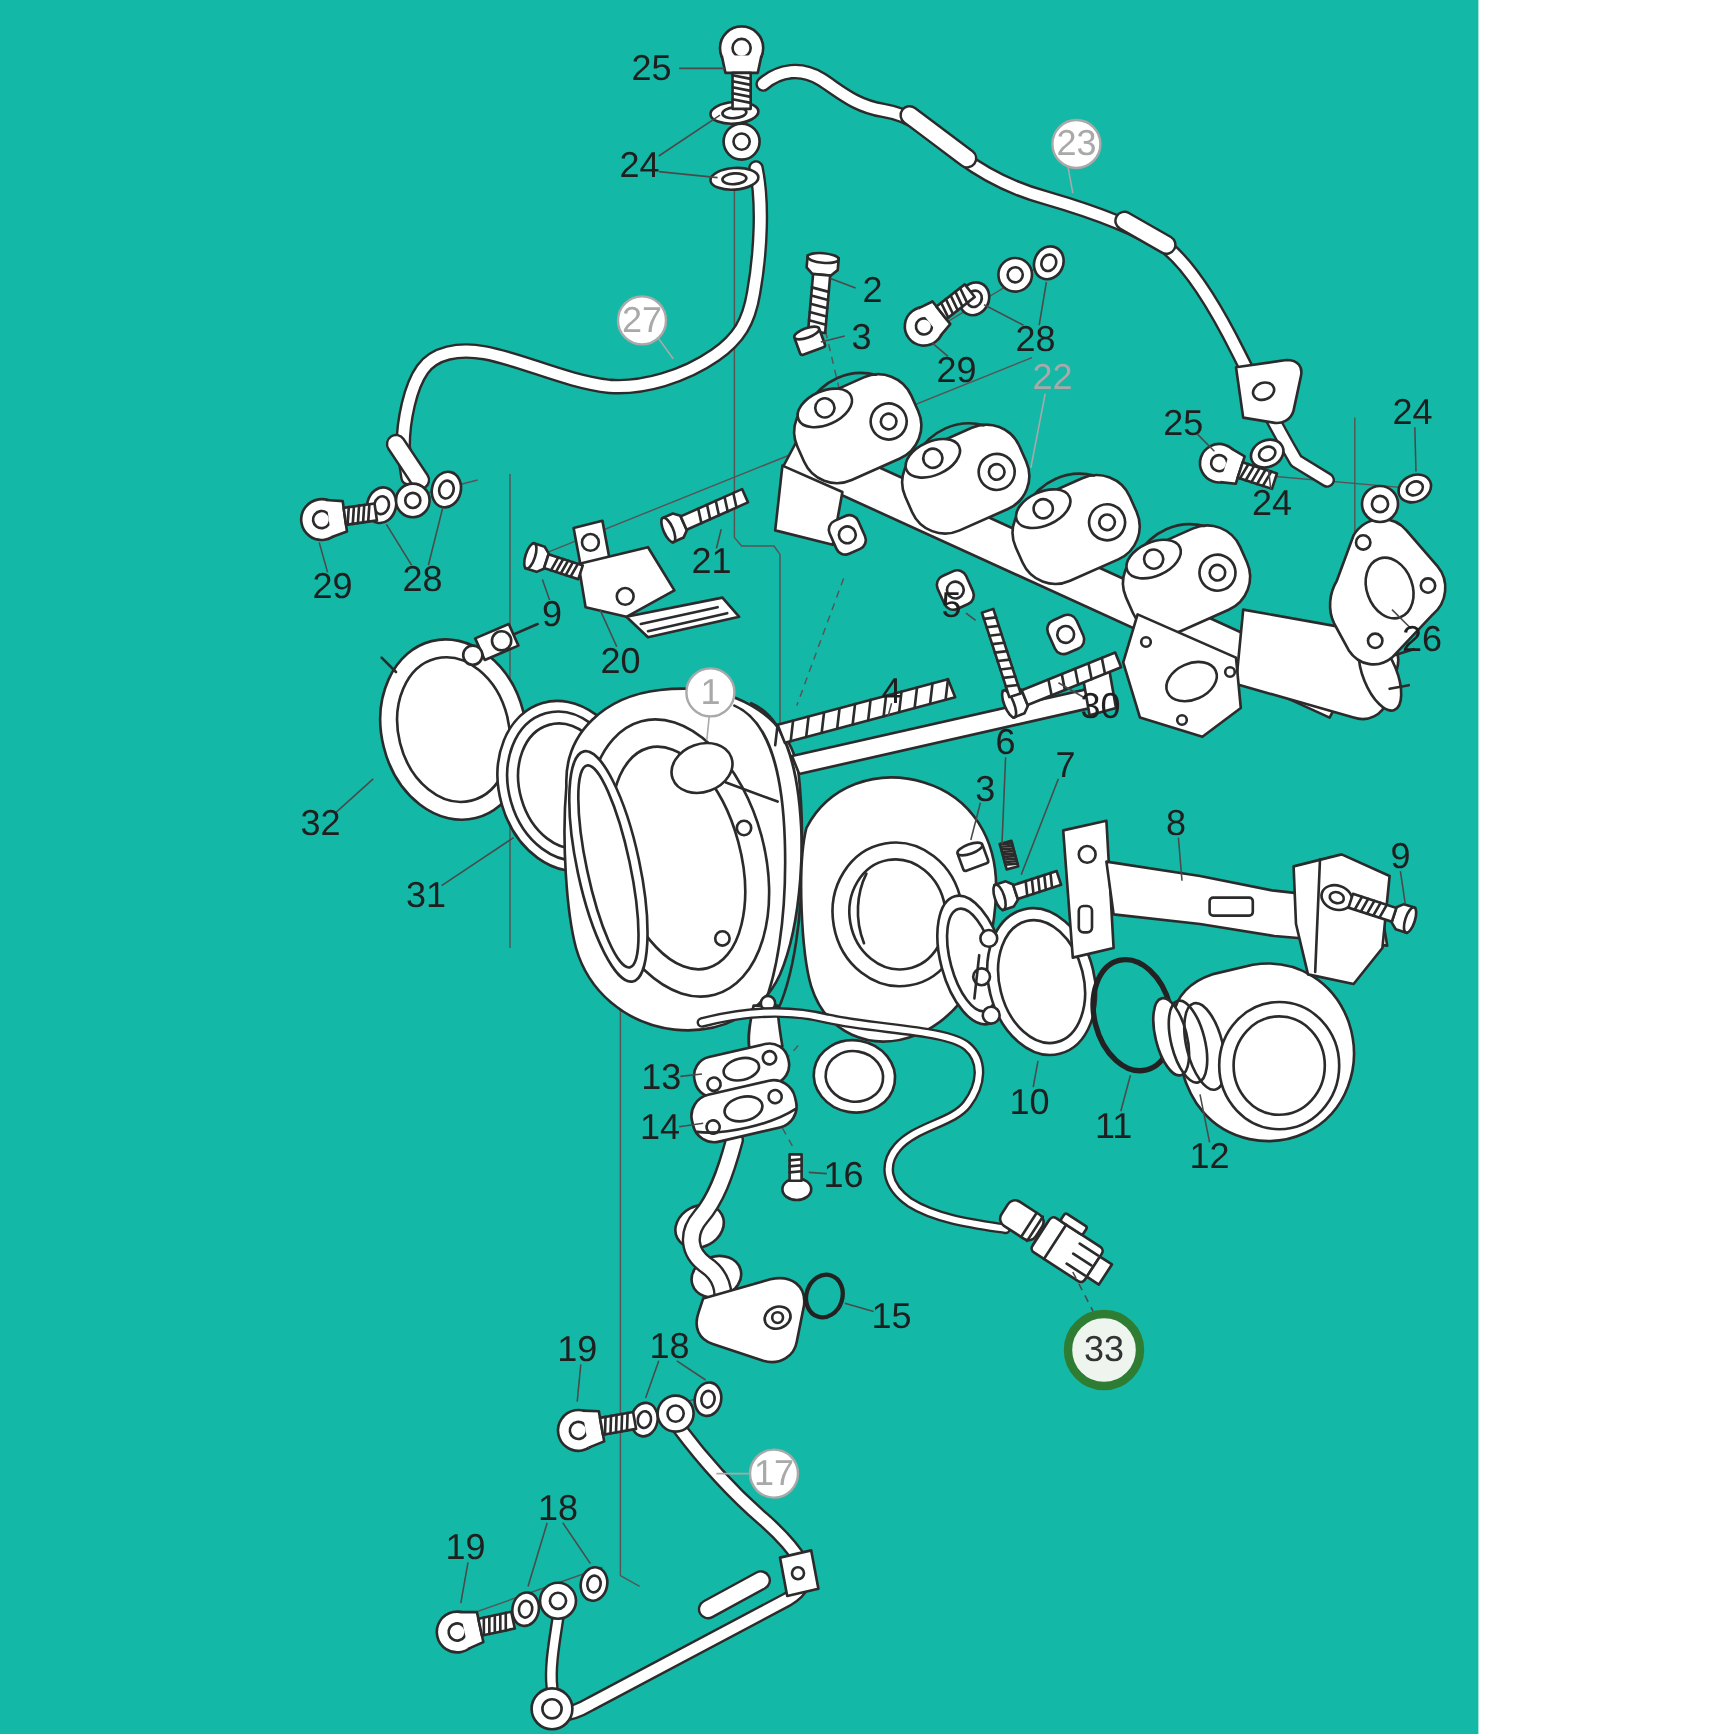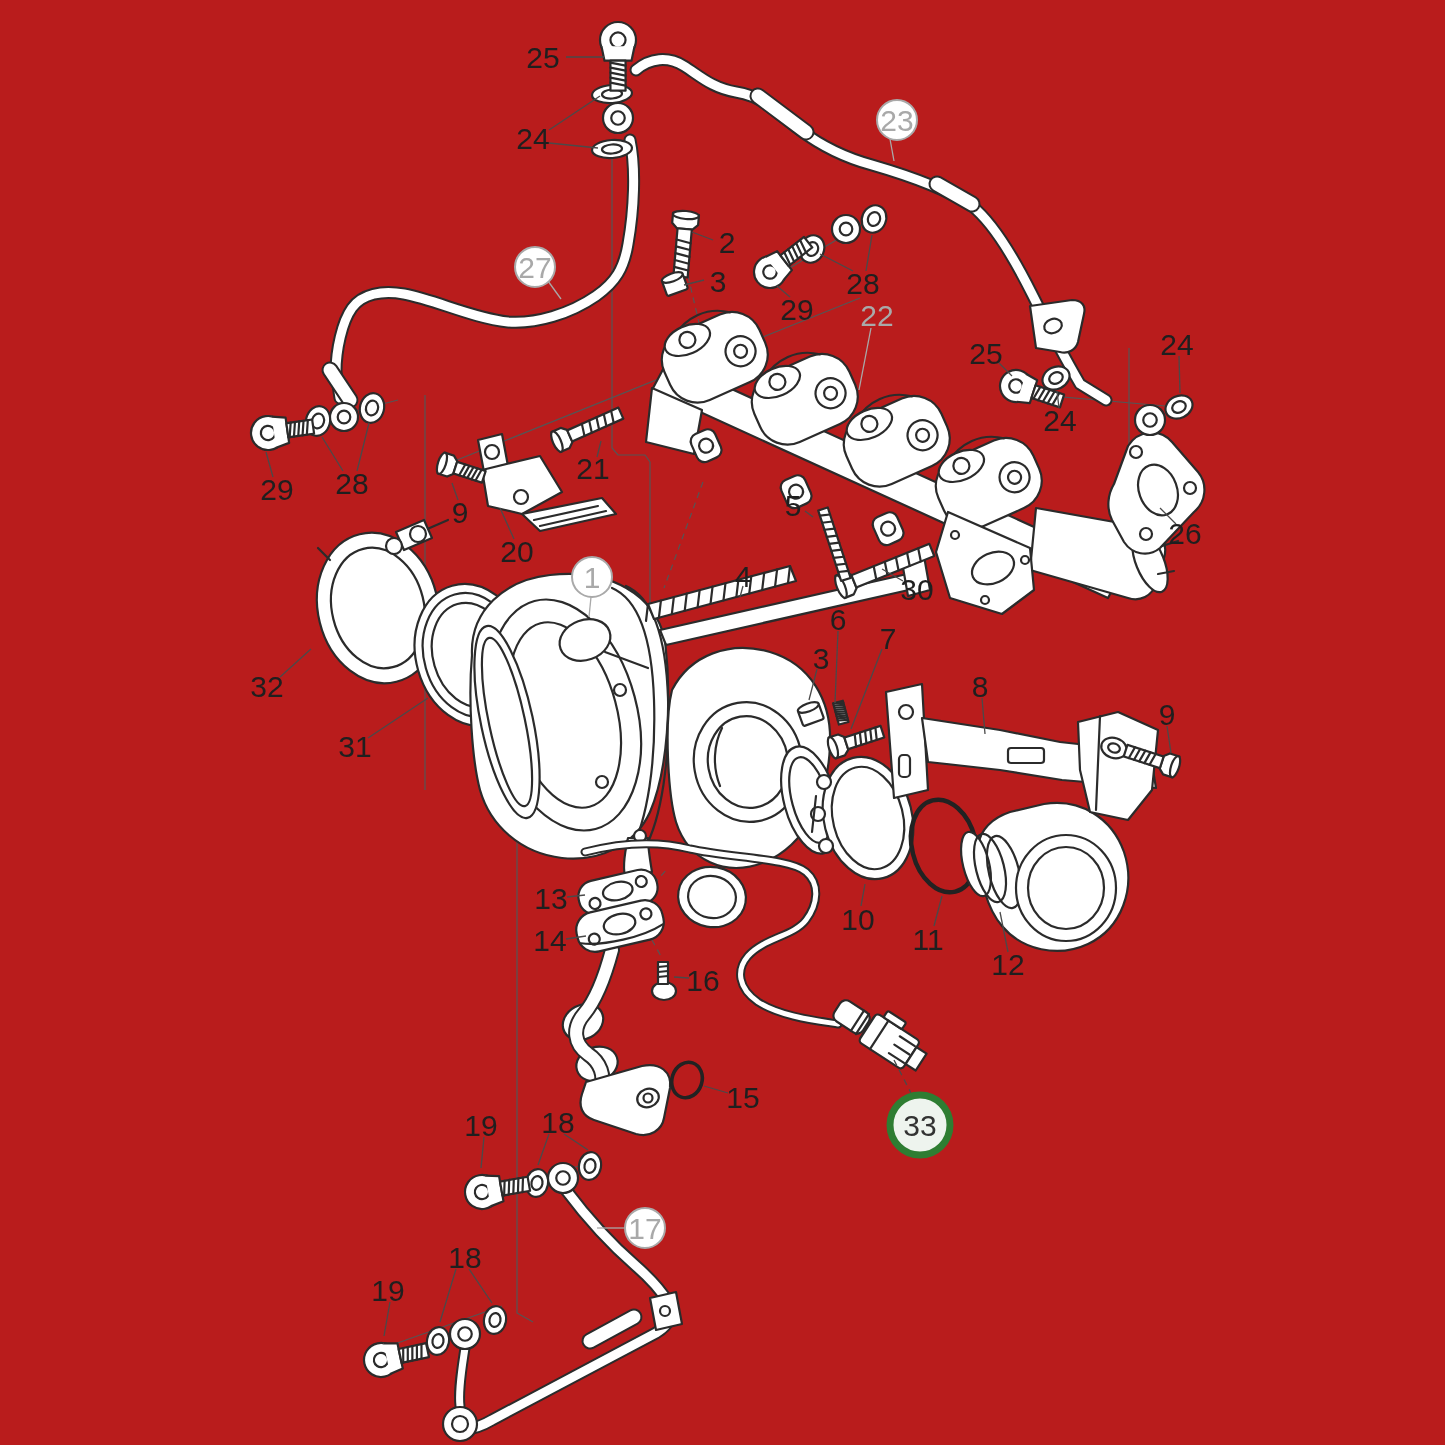--- a/index.html
+++ b/index.html
@@ -1,17 +1,17 @@
 <!DOCTYPE html>
 <html><head>
 <meta charset="utf-8">
 <style>
   html,body{margin:0;padding:0;background:#ffffff;}
   body{font-family:"Liberation Sans", sans-serif;}
-  .stage{position:relative;width:1445px;height:1445px;background:#b91c1c;overflow:hidden;}
+  .stage{position:relative;width:1232px;height:1445px;background:#14b8a6;overflow:hidden;}
   svg{display:block}
   .ln{fill:none;stroke:var(--ink,#2b2b2b);stroke-width:2.2;stroke-linecap:round;stroke-linejoin:round;}
   .fw{fill:#ffffff;stroke:var(--ink,#2b2b2b);stroke-width:2.2;stroke-linejoin:round;}
   .thin{fill:none;stroke:#555;stroke-width:1.2;}
   .dash{fill:none;stroke:#555;stroke-width:1.2;stroke-dasharray:6 5;}
   .callout-text{font-family:"Liberation Sans", sans-serif;font-size:30px;}
 </style>
 </head>
 <body>
 

